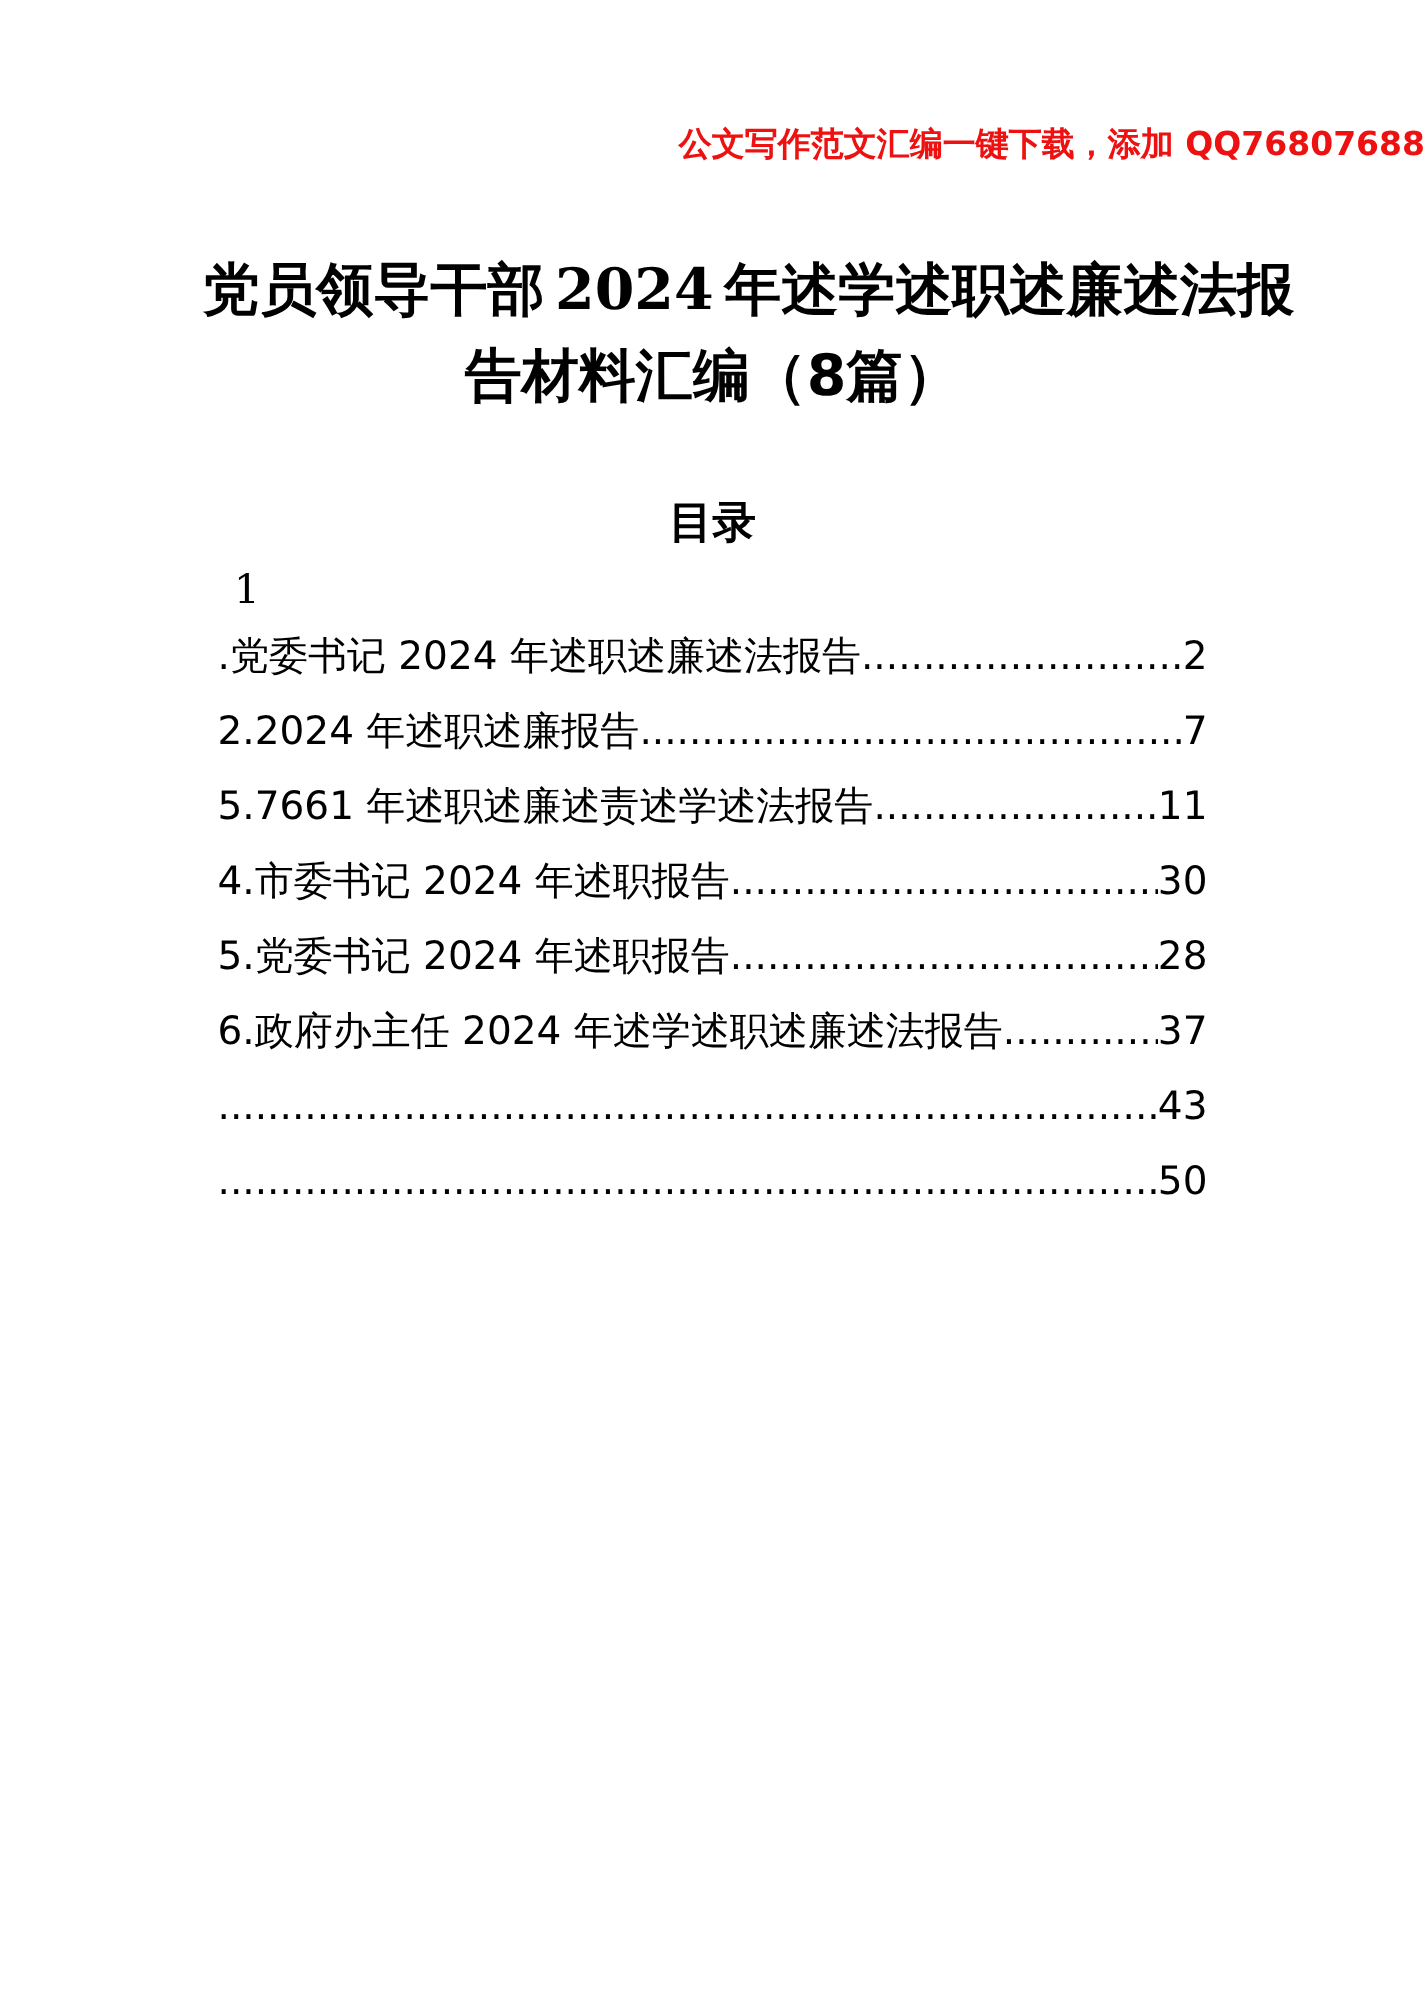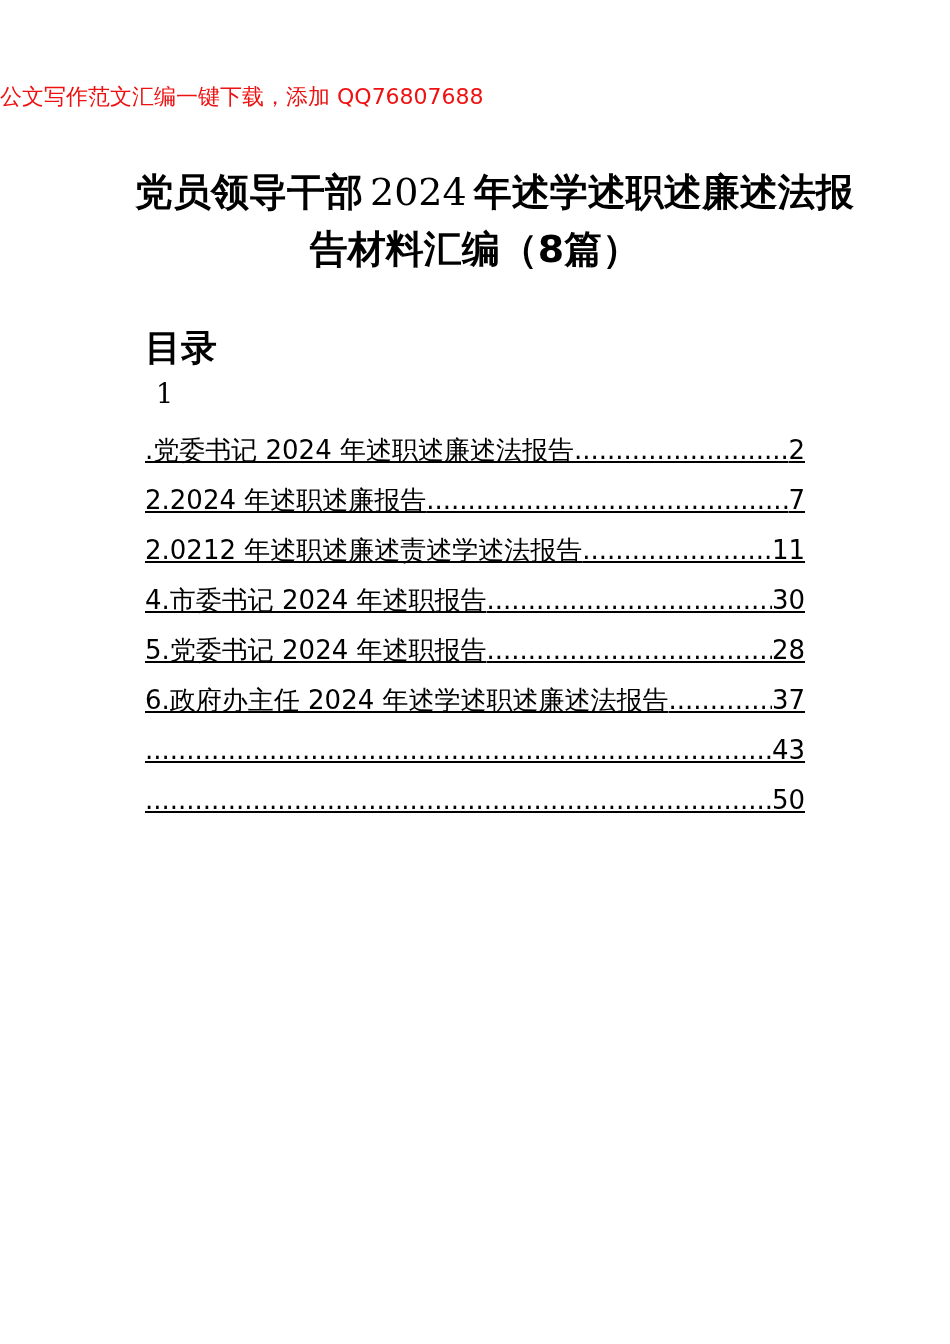--- a/index.html
+++ b/index.html
@@ -14,68 +14,68 @@
     background: #ffffff;
     overflow: hidden;
     font-family: "DejaVu Sans", "Liberation Sans", sans-serif;
     color: #000000;
   }
   .notice {
     position: absolute;
     top: 84px;
     left: 0;
     width: 950px;
-    text-align: left;
+    text-align: right;
     font-size: 22px;
     line-height: 26px;
     color: #ee1111;
-    font-weight: normal;
+    font-weight: bold;
   }
   .doc-title {
     position: absolute;
     top: 164px;
     left: 135px;
     width: 680px;
     margin: 0;
     text-align: center;
     font-size: 38px;
     line-height: 57px;
     font-weight: bold;
     color: #000000;
   }
   .doc-title .tline { display: block; white-space: nowrap; }
   .doc-title .year {
     font-family: "DejaVu Serif", "Liberation Serif", serif;
-    font-weight: normal;
+    font-weight: bold;
     margin: 0 7px;
   }
   .toc-heading {
     position: absolute;
     top: 326px;
     left: 145px;
     width: 660px;
     margin: 0;
-    font-size: 36px;
+    text-align: center;
+    font-size: 29px;
     line-height: 44px;
     font-weight: bold;
   }
   .orphan-number {
     position: absolute;
     top: 378px;
     left: 156px;
     font-size: 27px;
     line-height: 32px;
     font-family: "DejaVu Serif", "Liberation Serif", serif;
   }
   .toc {
     position: absolute;
-    top: 425px;
+    top: 413px;
     left: 145px;
     width: 660px;
-    text-decoration: underline;
   }
   .toc-row {
     display: flex;
     align-items: baseline;
     height: 50px;
     font-size: 26px;
     line-height: 50px;
     cursor: pointer;
   }
   .toc-label { white-space: nowrap; flex: 0 0 auto; }
@@ -111,21 +111,21 @@
       <span class="toc-page">2</span>
     </div>
 
     <div class="toc-row">
       <span class="toc-label">2.2024 年述职述廉报告</span>
       <span class="toc-leader">......................................................................................................................................................</span>
       <span class="toc-page">7</span>
     </div>
 
     <div class="toc-row">
-      <span class="toc-label">2.0212 年述职述廉述责述学述法报告</span>
+      <span class="toc-label">5.7661 年述职述廉述责述学述法报告</span>
       <span class="toc-leader">......................................................................................................................................................</span>
       <span class="toc-page">11</span>
     </div>
 
     <div class="toc-row">
       <span class="toc-label">4.市委书记 2024 年述职报告</span>
       <span class="toc-leader">......................................................................................................................................................</span>
       <span class="toc-page">30</span>
     </div>
 

